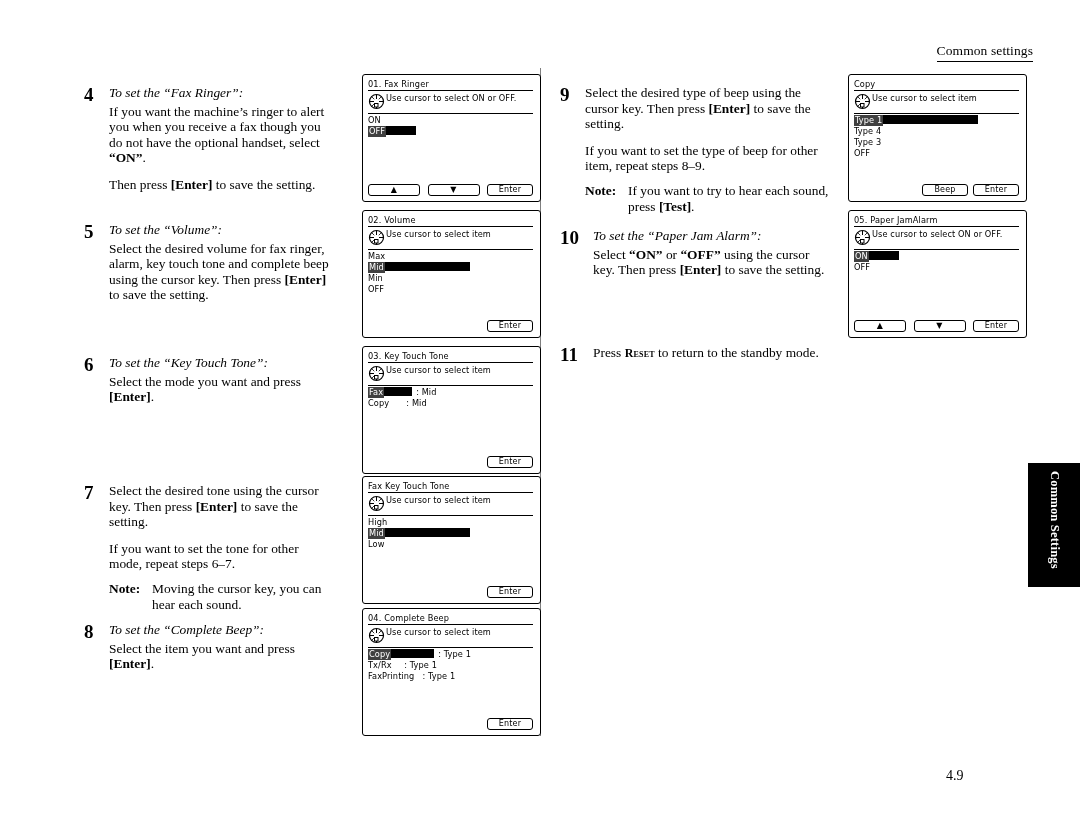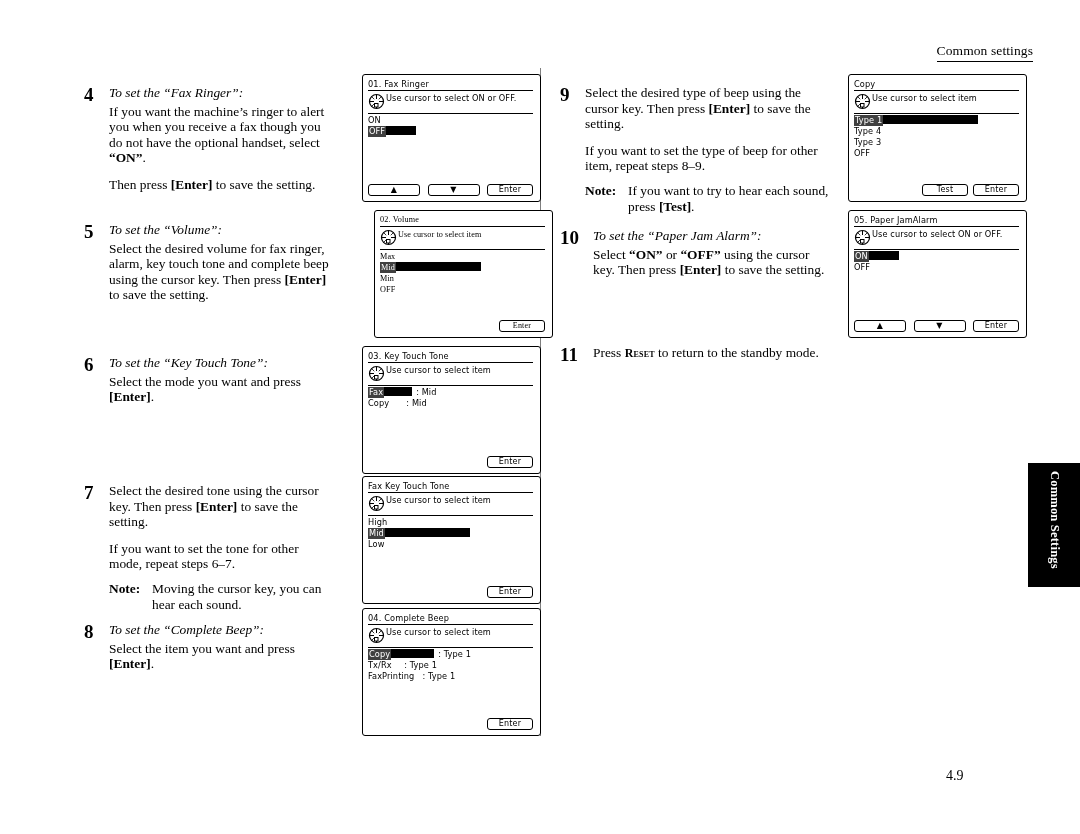--- a/index.html
+++ b/index.html
@@ -264,21 +264,21 @@
           <div class="lcd-rowline"><span class="lcd-row">ON</span></div>
           <div class="lcd-rowline"><span class="lcd-row hl">OFF</span><span class="bar" style="width: 30px;"></span></div>
         </div>
         <div style="height: 44px;"></div>
         <div class="lcd-btns spread">
           <div class="lcd-btn arrow">▲</div>
           <div class="lcd-btn arrow">▼</div>
           <div class="lcd-btn">Enter</div>
         </div>
       </div>
-      <div class="lcd" style="left: 374px; top: 210px; font-family: Liberation Serif, serif;">
+      <div class="lcd" style="left: 362px; top: 210px;">
         <div class="lcd-title">02. Volume</div>
         <div class="lcd-help">
           <span class="cursor-icon"><svg viewBox="0 0 34 34" width="17" height="17">
               <circle cx="17" cy="17" r="14" fill="none" stroke="#000" stroke-width="2.4"></circle>
               <path d="M17 4 L17 12" stroke="#000" stroke-width="2"></path>
               <path d="M17 22 L17 30" stroke="#000" stroke-width="2"></path>
               <path d="M4 17 L12 17" stroke="#000" stroke-width="2"></path>
               <path d="M22 17 L30 17" stroke="#000" stroke-width="2"></path>
               <path d="M7.5 7.5 L12.5 12.5" stroke="#000" stroke-width="1.6"></path>
               <path d="M26.5 7.5 L21.5 12.5" stroke="#000" stroke-width="1.6"></path>
@@ -397,21 +397,21 @@
           <span class="lcd-help-text">Use cursor to select item</span>
         </div>
         <div class="lcd-rows">
           <div class="lcd-rowline"><span class="lcd-row hl">Type 1</span><span class="bar" style="width: 95px;"></span></div>
           <div class="lcd-rowline"><span class="lcd-row">Type 4</span></div>
           <div class="lcd-rowline"><span class="lcd-row">Type 3</span></div>
           <div class="lcd-rowline"><span class="lcd-row">OFF</span></div>
         </div>
         <div style="height: 22px;"></div>
         <div class="lcd-btns">
-          <div class="lcd-btn">Test</div>
+          <div class="lcd-btn">Beep</div>
           <div class="lcd-btn">Enter</div>
         </div>
       </div>
       <div class="lcd" style="left: 848px; top: 210px;">
         <div class="lcd-title">05. Paper JamAlarm</div>
         <div class="lcd-help">
           <span class="cursor-icon"><svg viewBox="0 0 34 34" width="17" height="17">
               <circle cx="17" cy="17" r="14" fill="none" stroke="#000" stroke-width="2.4"></circle>
               <path d="M17 4 L17 12" stroke="#000" stroke-width="2"></path>
               <path d="M17 22 L17 30" stroke="#000" stroke-width="2"></path>

